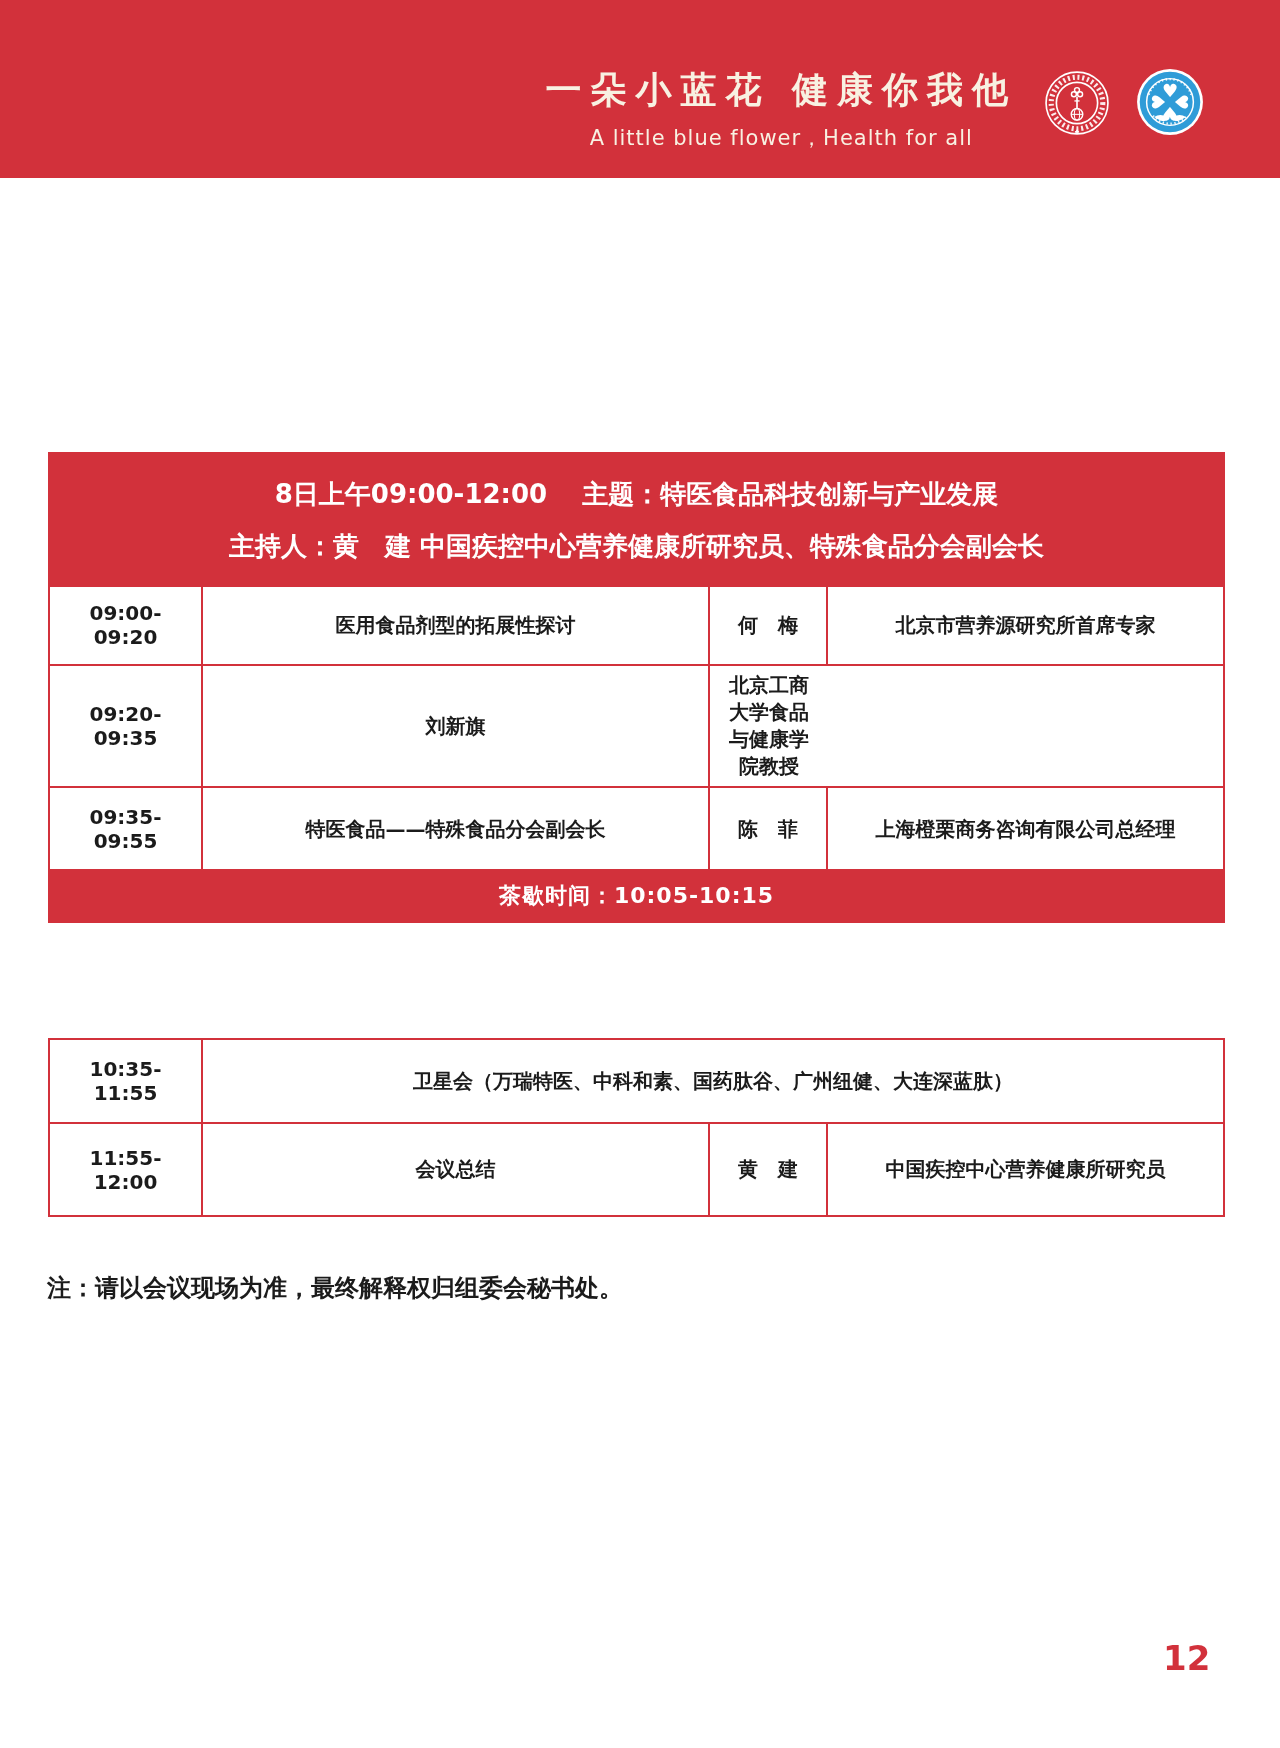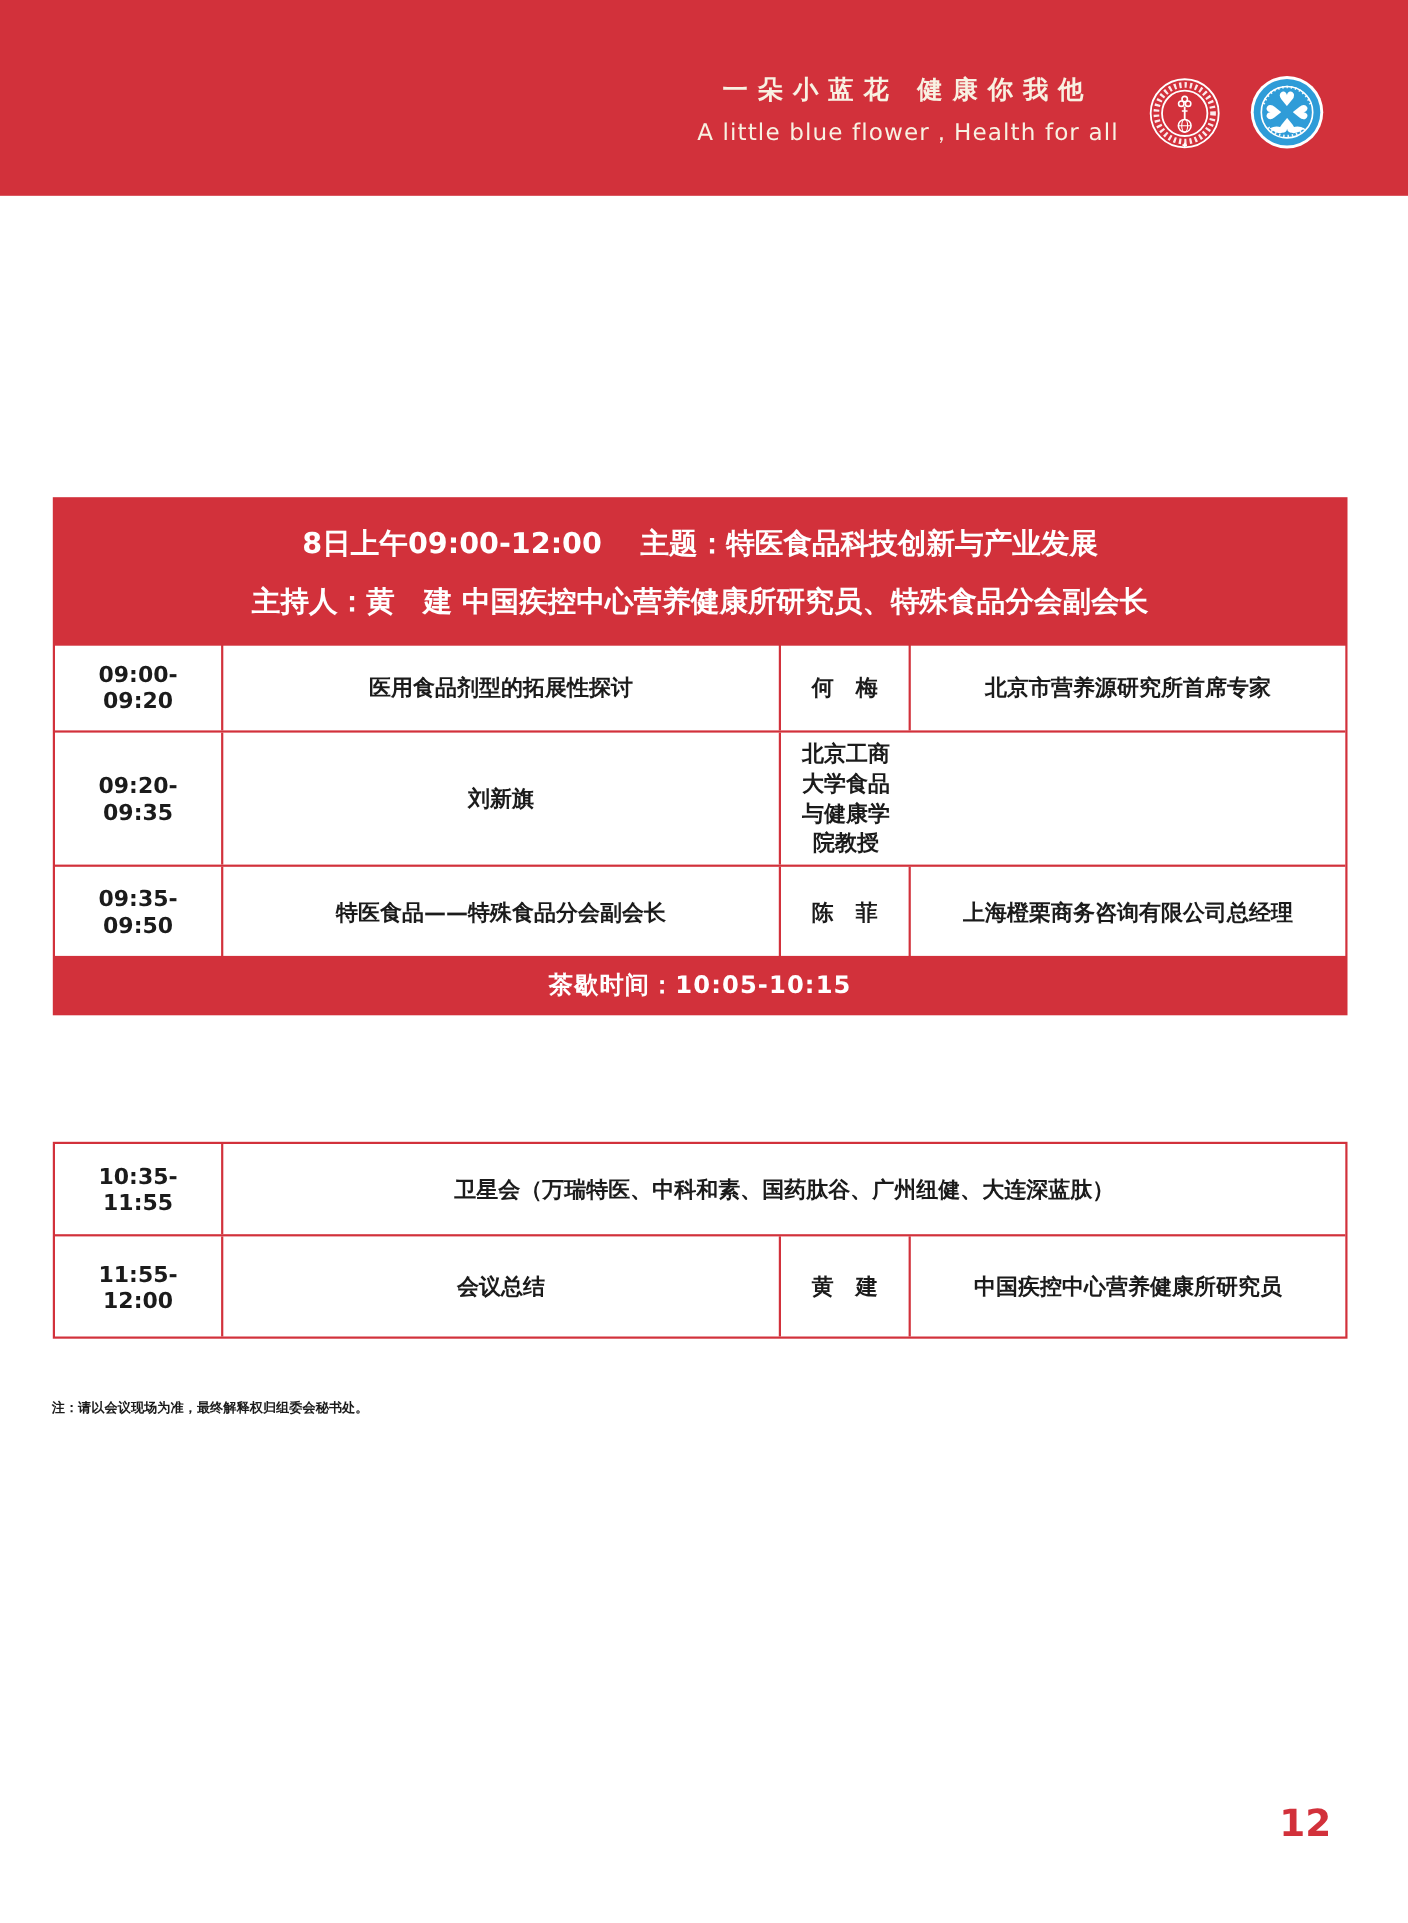--- a/index.html
+++ b/index.html
@@ -9,21 +9,21 @@
   }
   *{box-sizing:border-box;}
   html,body{margin:0;padding:0;background:#ffffff;}
   .page{
     position:relative;width:1280px;height:1748px;background:#ffffff;
     font-family:"DejaVu Sans","Liberation Sans",sans-serif;overflow:hidden;
   }
   
   .banner{position:absolute;left:0;top:0;width:1280px;height:178px;background:var(--red);}
   .slogan{position:absolute;top:66px;right:263px;text-align:center;color:var(--cream);}
-  .slogan-zh{font-size:23px;font-weight:bold;letter-spacing:9px;white-space:nowrap;}
+  .slogan-zh{font-size:36px;font-weight:bold;letter-spacing:9px;white-space:nowrap;}
   .slogan-en{font-size:21px;margin-top:9px;letter-spacing:1px;white-space:nowrap;}
   .logo{position:absolute;}
   .logo-seal{left:1044px;top:70px;width:66px;height:66px;}
   .logo-clover{left:1136px;top:68px;width:68px;height:68px;}
   
   .table{position:absolute;left:48px;width:1177px;border:2px solid var(--red);background:#fff;}
   .table1{top:452px;}
   .thead{
     background:var(--red);color:#ffffff;height:134px;margin:-1px;
     display:flex;flex-direction:column;align-items:center;justify-content:center;gap:17px;
@@ -44,21 +44,21 @@
   .breakbar{
     background:var(--red);color:#fff;height:53px;margin:-1px;
     display:flex;align-items:center;justify-content:center;
     font-weight:bold;font-size:22px;letter-spacing:1px;
   }
   
   .table2{top:1038px;}
   .table2 .rowA .cell{min-height:82px;}
   .table2 .rowB .cell{min-height:91px;}
   
-  .note{position:absolute;left:47px;top:1272px;font-size:12px;font-weight:bold;color:var(--ink);}
+  .note{position:absolute;left:47px;top:1272px;font-size:24px;font-weight:bold;color:var(--ink);}
   .pagenum{position:absolute;left:1163px;top:1638px;color:var(--red);font-size:34px;font-weight:bold;}
 </style>
 </head>
 <body>
 
 <div class="page">
 
   <div class="banner">
     <div class="slogan">
       <div class="slogan-zh">一朵小蓝花 健康你我他</div>
@@ -111,21 +111,21 @@
       <div class="cell">北京市营养源研究所首席专家</div>
     </div>
 
     <div class="grid row tall">
       <div class="cell">09:20-09:35</div>
       <div class="cell">刘新旗</div>
       <div class="cell">北京工商大学食品与健康学院教授</div>
     </div>
 
     <div class="grid row tall">
-      <div class="cell">09:35-09:50</div>
+      <div class="cell">09:35-09:55</div>
       <div class="cell">特医食品——特殊食品分会副会长</div>
       <div class="cell">陈　菲</div>
       <div class="cell">上海橙栗商务咨询有限公司总经理</div>
     </div>
 
 
     <div class="breakbar">茶歇时间：10:05-10:15</div>
   </div>
 
   <div class="table table2">

